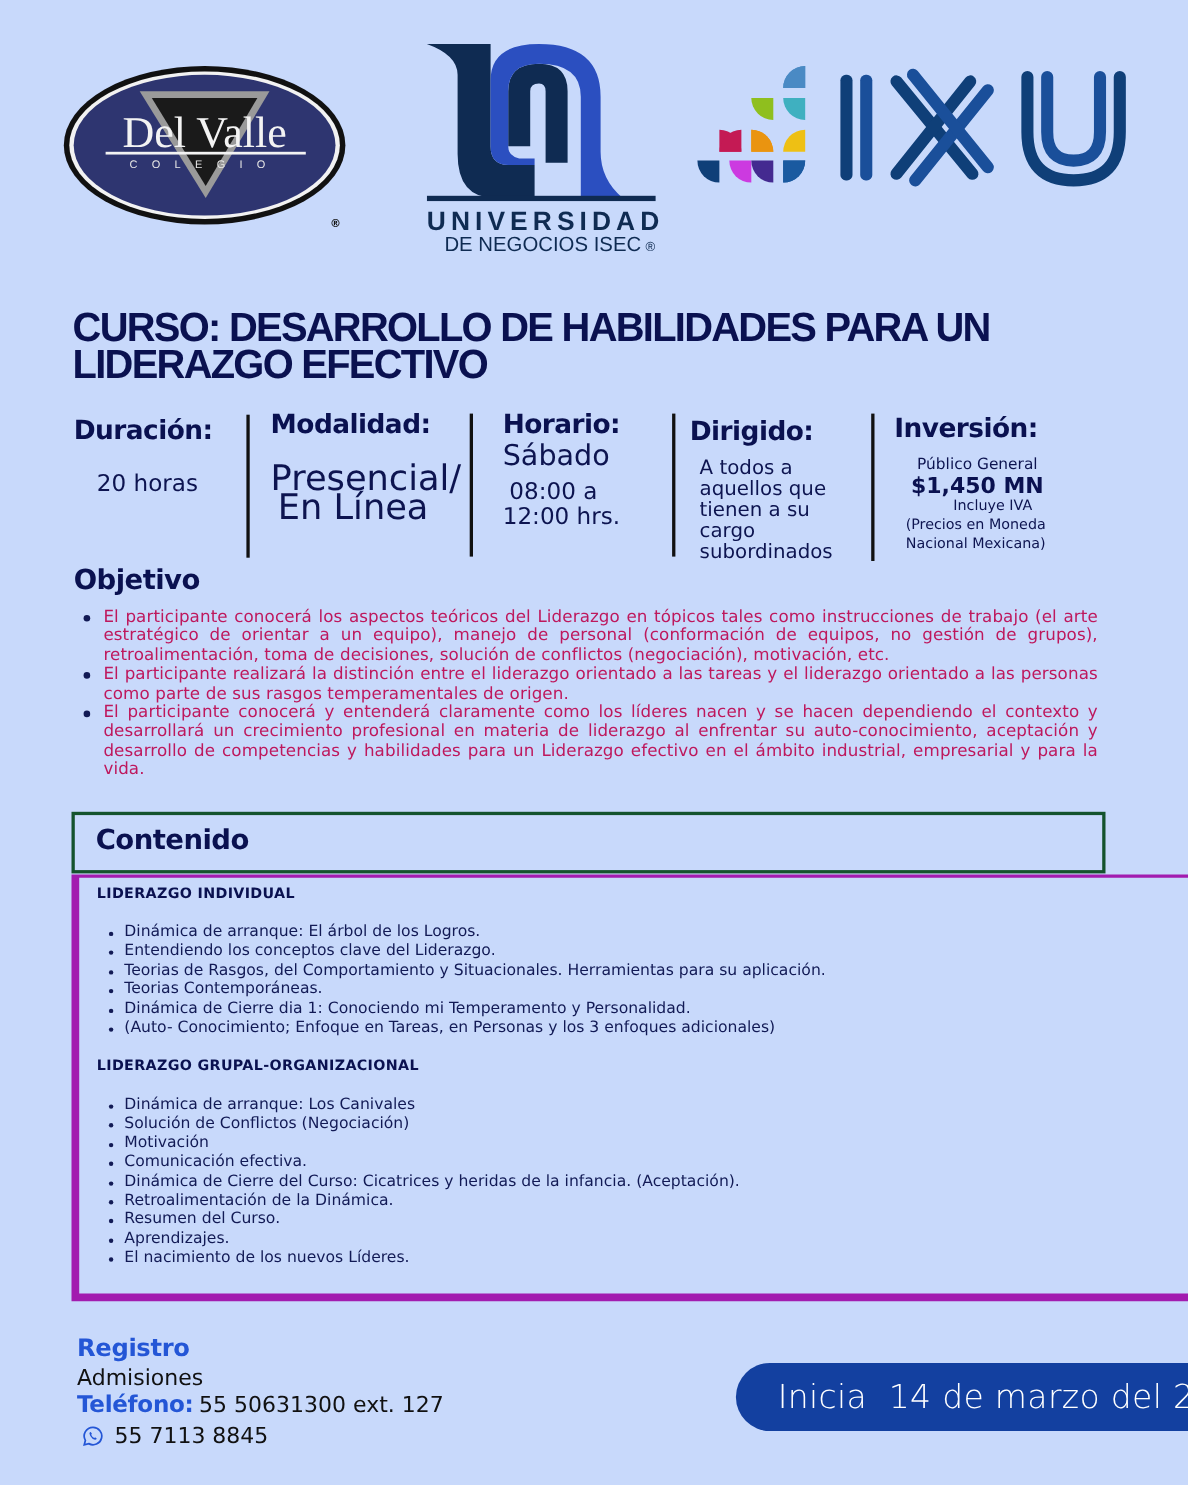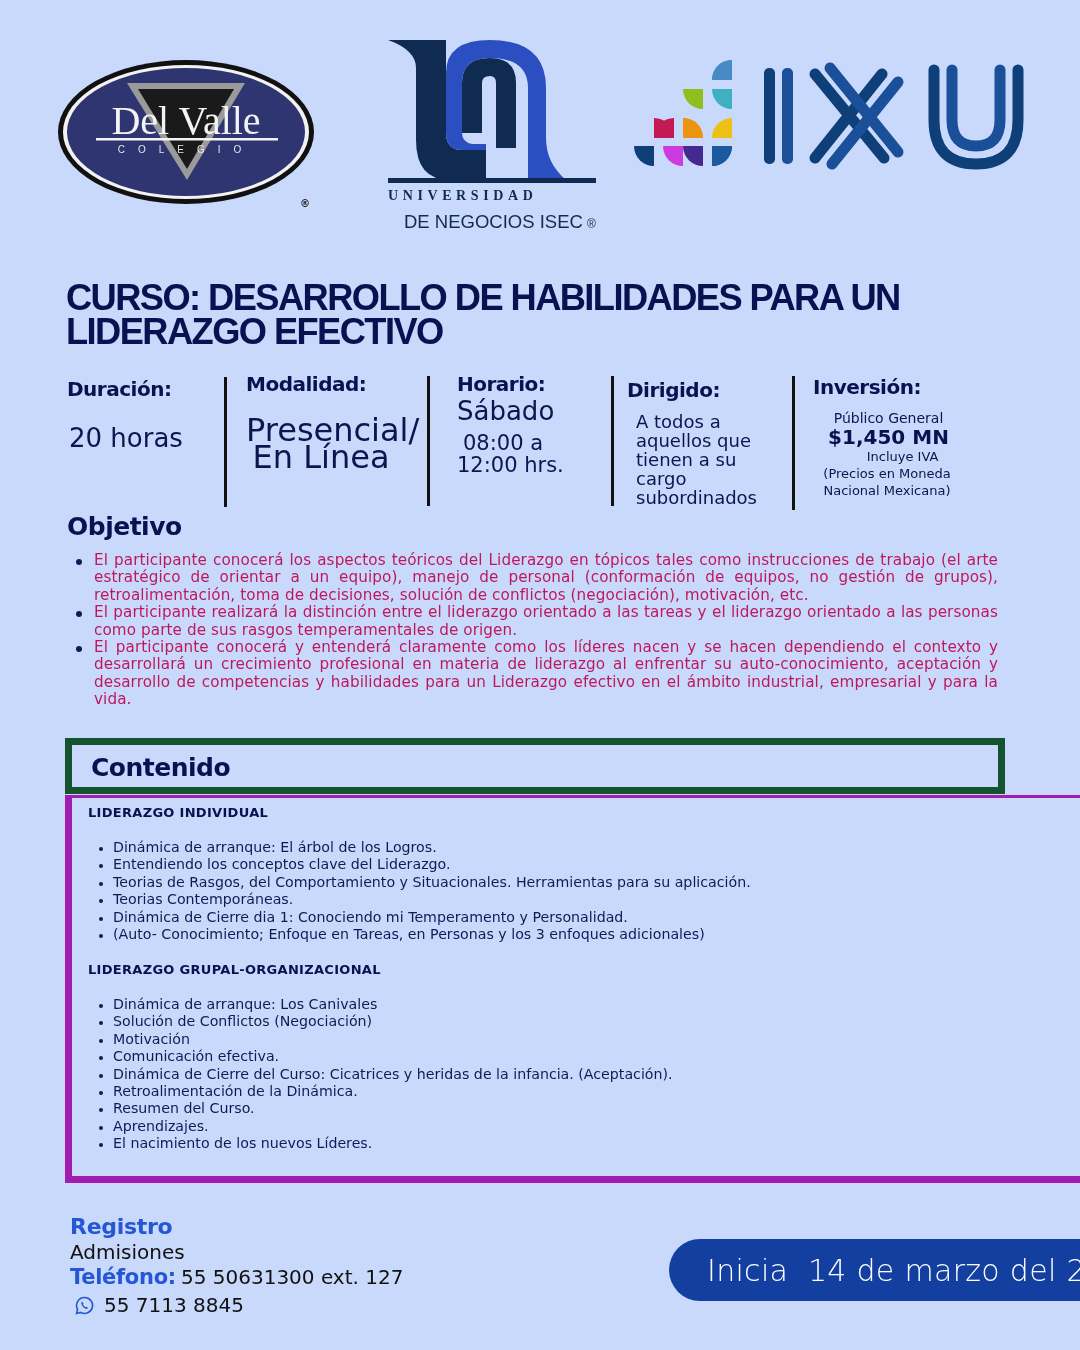--- a/index.html
+++ b/index.html
@@ -13,22 +13,22 @@
   }
   .abs { position: absolute; }
 
   
   #logo-delvalle { left: 56px; top: 58px; width: 264px; height: 154px; }
   #logo-isec { left: 388px; top: 38px; width: 230px; height: 200px; }
   #logo-ixu { left: 632px; top: 58px; width: 396px; height: 112px; }
 
   .isec-text1 {
     position: absolute; left: 0; top: 150px; width: 210px;
-    font-family: Liberation Serif, serif; font-weight: bold;
-    font-size: 14px; letter-spacing: 4.6px; color: #0f2b52;
+    font-family: Liberation Sans, sans-serif; font-weight: bold;
+    font-size: 24px; letter-spacing: 4.6px; color: #0f2b52;
   }
   .isec-text2 {
     position: absolute; left: 16px; top: 173px; width: 230px;
     font-family: "Liberation Sans", sans-serif; font-weight: normal;
     font-size: 18.5px; color: #0f2b52; white-space: nowrap;
   }
   .isec-text2 .reg { font-size: 12px; margin-left: 4px; }
   .dv-reg { position: absolute; left: 244px; top: 140px; font-size: 10px; color: #111; font-weight: bold; }
 
   
@@ -37,21 +37,21 @@
     font-family: "Liberation Sans", sans-serif; font-weight: bold;
     font-size: 37px; line-height: 34px; letter-spacing: -1.6px;
     color: #0a1150; text-transform: uppercase;
     transform: scaleX(0.98); transform-origin: left top;
   }
 
   
   .info-col { position: absolute; top: 372px; }
   .info-head {
     font-family: "DejaVu Sans", sans-serif; font-weight: bold;
-    font-size: 20px; color: #0a1150; letter-spacing: -0.5px;
+    font-size: 24px; color: #0a1150; letter-spacing: -0.5px;
   }
   .info-val { font-family: "DejaVu Sans", sans-serif; color: #0d1450; }
   .vline { position: absolute; width: 3px; background: #111; }
 
   
   #objetivo-title {
     left: 67px; top: 512px;
     font-weight: bold; font-size: 25px; color: #0a1150; letter-spacing: -0.5px;
   }
   #objetivo-list {
@@ -63,21 +63,21 @@
     color: #be185d; letter-spacing: 0.1px;
   }
   #objetivo-list li::before {
     content: ""; position: absolute; left: 3px; top: 7px;
     width: 6px; height: 6px; border-radius: 50%; background: #121a55;
   }
 
   
   #contenido-header {
     left: 65px; top: 738px; width: 940px; height: 56px;
-    border: 7px solid #14532d; background: #c8d9fb;
+    border: 3px solid #14532d; background: #c8d9fb;
   }
   #contenido-header span {
     position: absolute; left: 19px; top: 8px;
     font-weight: bold; font-size: 25px; color: #0a1150; letter-spacing: -0.5px;
   }
   #contenido-body {
     left: 65px; top: 795px; width: 1048px; height: 388px;
     border: 7px solid #a21caf; border-top-width: 3px;
   }
   .section-title {
@@ -177,21 +177,21 @@
 
     <path d="M302,12 V62 Q302,106 344,106 Q386,106 386,62 V12" fill="none" stroke="#0f3f78" stroke-width="11" stroke-linecap="round"></path>
     <path d="M320,12 V62 Q320,88 344,88 Q368,88 368,62 V12" fill="none" stroke="#1a4f9a" stroke-width="11" stroke-linecap="round"></path>
   </svg>
 </div>
 
 <h1 id="title" class="abs">CURSO: DESARROLLO DE HABILIDADES PARA UN LIDERAZGO EFECTIVO</h1>
 
 <div class="info-col" style="left:67px;">
   <div class="info-head" style="margin-top:5px;">Duración:</div>
-  <div class="info-val" style="font-size:26px;margin-top:22px;margin-left:2px;">20 horas</div>
+  <div class="info-val" style="font-size:21px;margin-top:22px;margin-left:21px;">20 horas</div>
 </div>
 <div class="vline" style="left:224px;top:377px;height:130px;"></div>
 
 <div class="info-col" style="left:246px;width:170px;">
   <div class="info-head">Modalidad:</div>
   <div class="info-val" style="font-size:32px;line-height:27px;text-align:center;margin-top:21px;width:150px;">
     <div>Presencial/</div>
     <div>En Línea</div>
   </div>
 </div>

